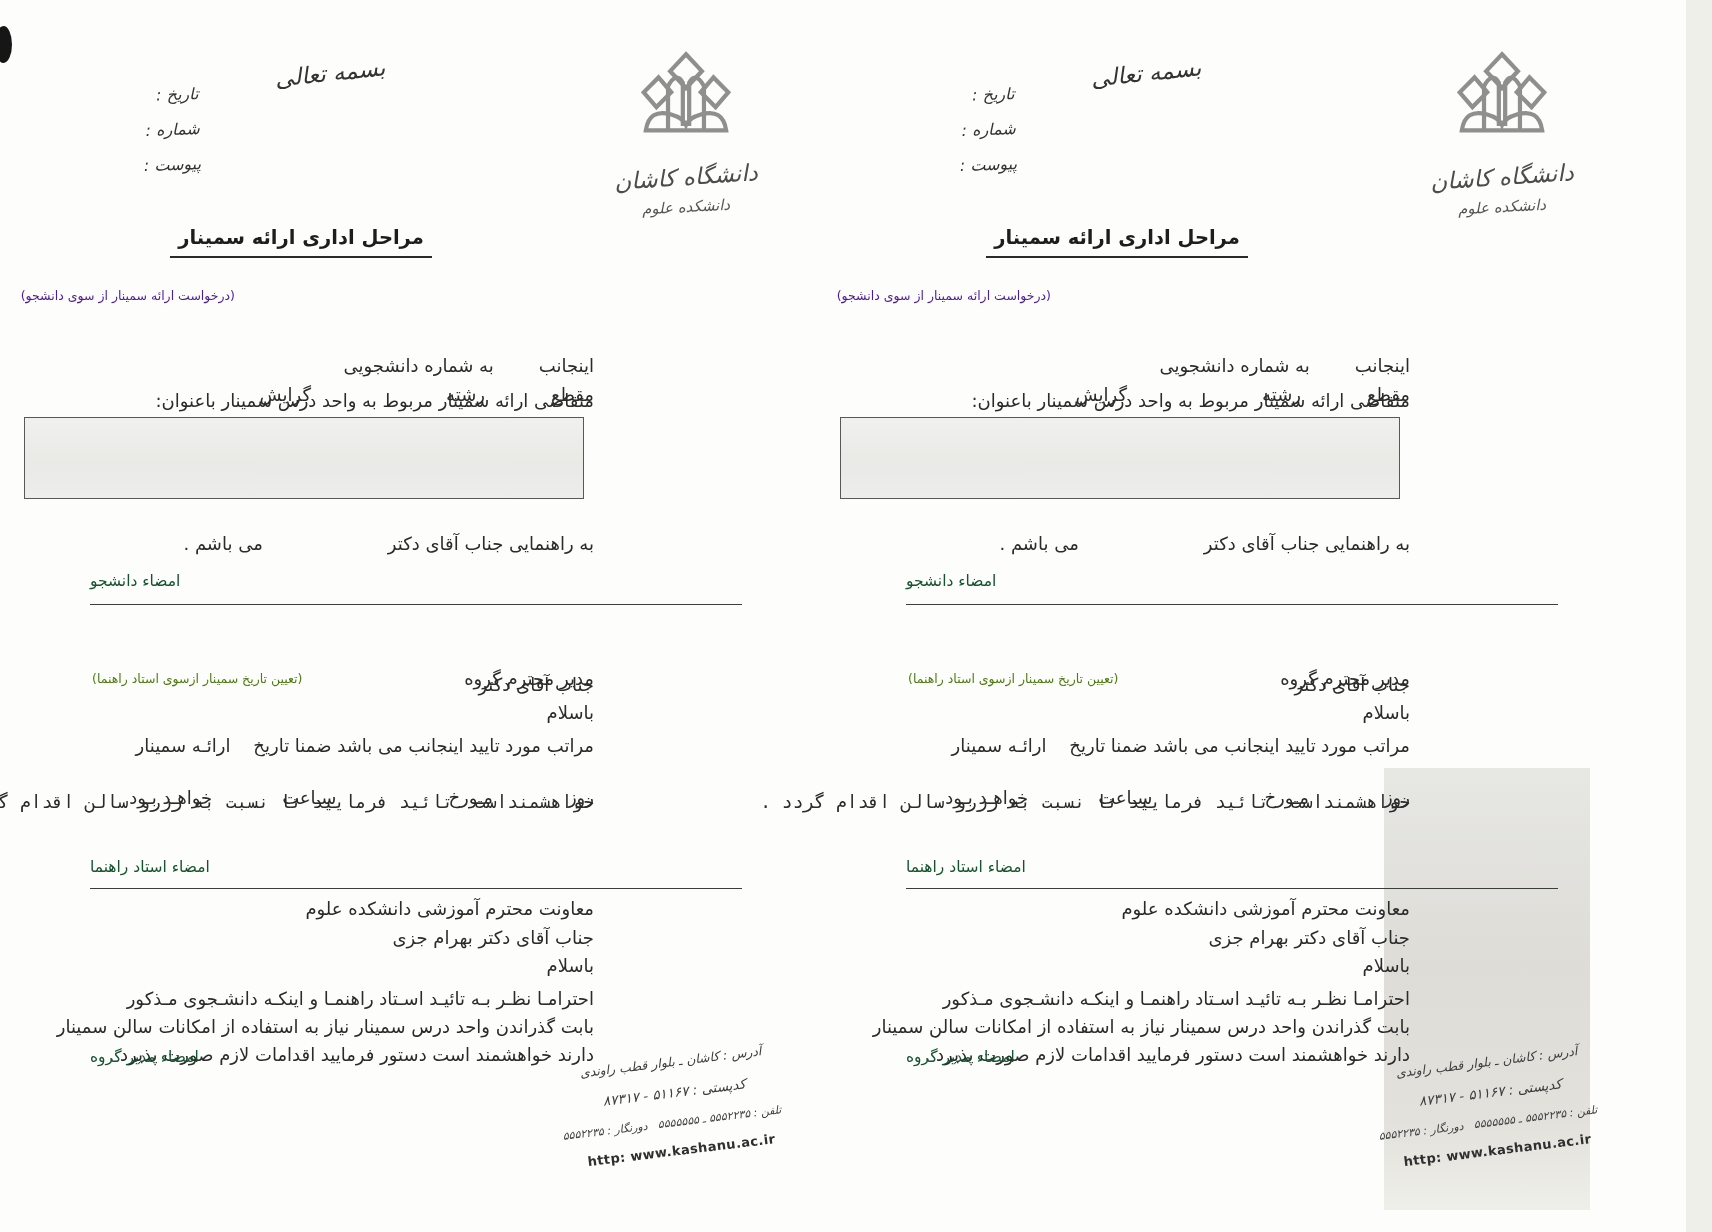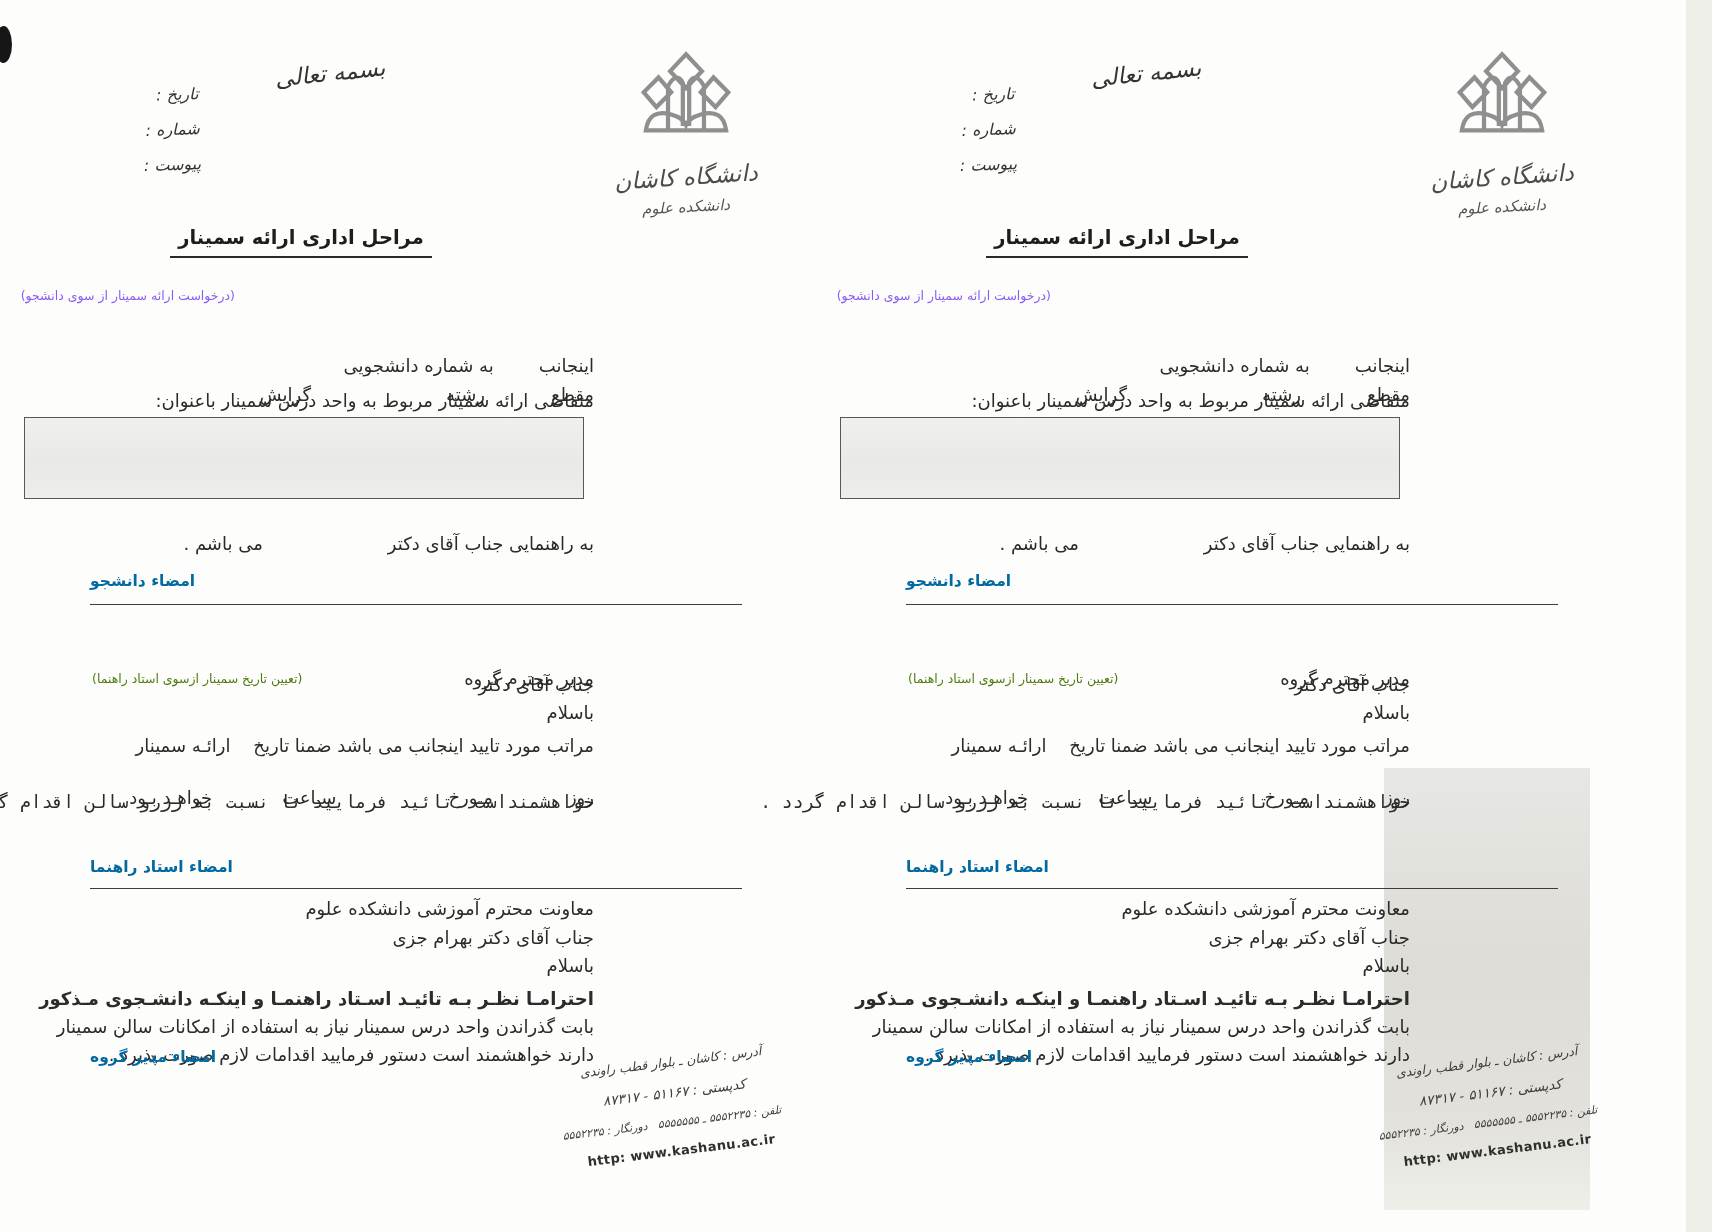--- a/index.html
+++ b/index.html
@@ -35,58 +35,58 @@
   .hdr-fields { position:absolute; left:78px; top:86px; width:110px; text-align:right;
     font-size:16px; font-style:italic; color:#333; transform:rotate(-2deg); }
   .hdr-fields div { margin-bottom:16px; white-space:nowrap; }
   .hdr-fields .attach { margin-top:6px; }
 
   .form-title { position:absolute; left:158px; top:226px; width:262px; text-align:center;
     font-size:19.5px; font-weight:bold; color:#1d1d1d; padding-bottom:7px;
     border-bottom:2.2px solid #2a2a2a; white-space:nowrap; }
 
   .form-subtitle { position:absolute; left:8px; top:288px; width:215px; direction:rtl;
-    font-size:12.5px; color:#8b5cf6; white-space:nowrap; }
+    font-size:12.5px; color:#4c1d95; white-space:nowrap; }
 
   
   .row, .rline { position:absolute; left:10px; width:572px; font-size:18px; line-height:26px;
     direction:rtl; white-space:nowrap; color:#2b2b2b; }
   .row { display:flex; align-items:flex-start; }
   .row > span { flex:0 0 auto;margin-top:23px; }
   .rline { text-align:right; }
   .sp { display:inline-block; flex:0 0 auto; }
 
   .r-applicant { top:330px; }
   .r-level     { top:359px; }
   .r-course    { top:388px; }
   .title-box { position:absolute; left:12px; top:417px; width:560px; height:82px;
     border:1.4px solid #585858;
     background:linear-gradient(180deg,#f0f0ee 0%,#e9e9e6 55%,#ededeb 100%); }
   .r-advisor   { top:508px; }
 
-  .sig { position:absolute; left:78px; font-weight:bold; font-size:15.5px; color:#0369a1; white-space:nowrap; }
+  .sig { position:absolute; left:78px; font-weight:normal; font-size:15.5px; color:#14532d; white-space:nowrap; }
   .sig-student   { top:572px; }
   .sig-superv    { top:858px; }
   .sig-depthead  { top:1048px; }
   .rule { position:absolute; left:78px; width:652px; border-top:1.6px solid #3c3c3c; }
   .rule-1 { top:604px; }
   .rule-2 { top:888px; }
 
   .r-head { top:643px; justify-content:space-between; padding-left:70px; }
   .note { font-size:12.5px; color:#4d7c0f; align-self:center; }
   .r-dear   { top:672px; }
   .r-salam  { top:700px; }
   .r-conf1  { top:733px; padding-left:4px; }
   .r-daytime{ top:762px; }
   .r-conf3  { top:790px;font-family:Liberation Mono, monospace; }
 
   .r-dean   { top:896px; }
   .r-deanname { top:925px; }
   .r-salam2 { top:953px; }
-  .r-dl1 { top:986px;font-weight:bold; }
+  .r-dl1 { top:986px; }
   .r-dl2 { top:1014px; }
   .r-dl3 { top:1042px; padding-left:56px; }
 
   
   .footer { position:absolute; left:560px; top:1054px; width:208px; transform:rotate(-7deg);
     text-align:center; direction:rtl; color:#3d3d3d; }
   .footer .f-addr  { font-size:12.5px; font-style:italic; white-space:nowrap; }
   .footer .f-post  { font-size:13.5px; font-style:italic; white-space:nowrap; margin-top:15px; }
   .footer .f-phone { font-size:11px;   font-style:italic; white-space:nowrap; margin-top:16px; }
   .footer .f-web   { font-size:13px; font-weight:bold; direction:ltr; white-space:nowrap; margin-top:14px; letter-spacing:.4px; color:#2f2f2f; }

